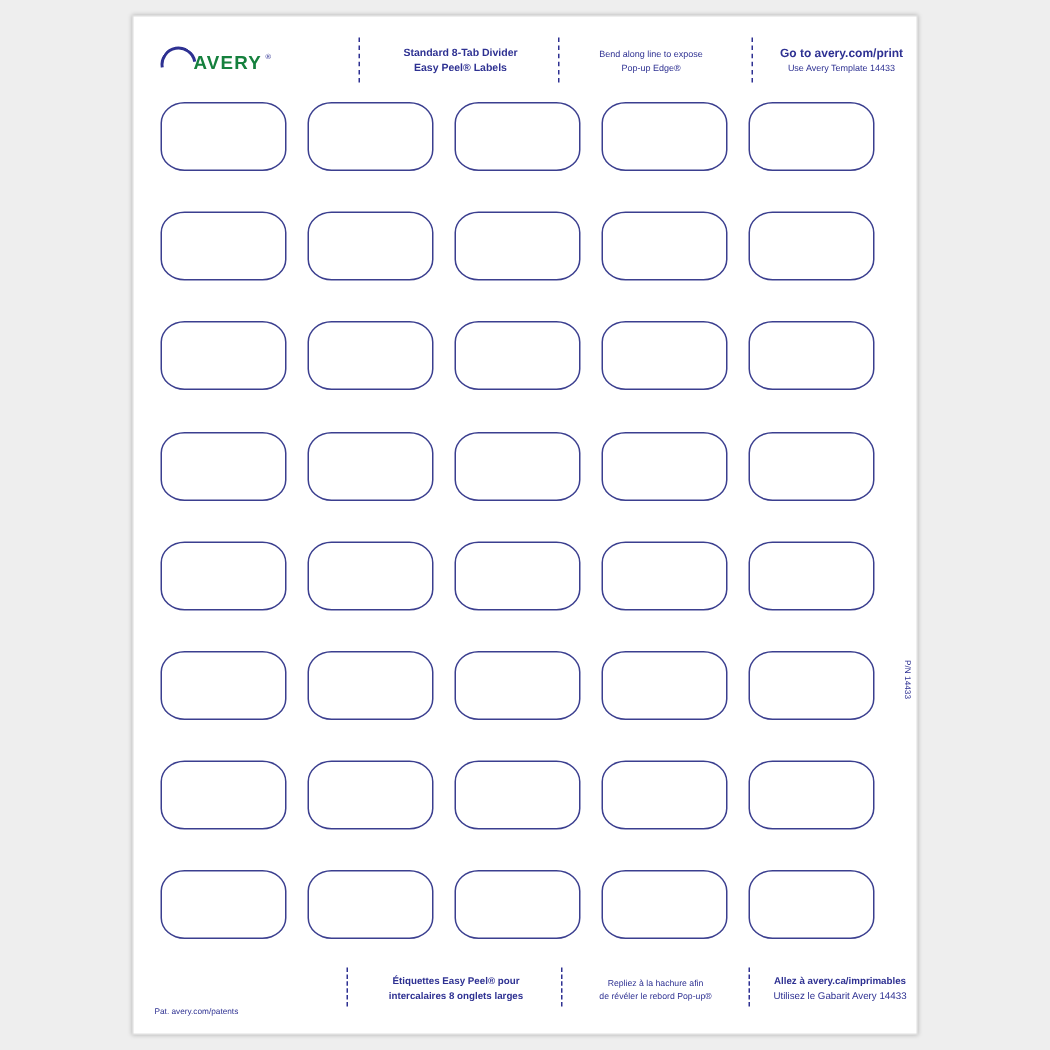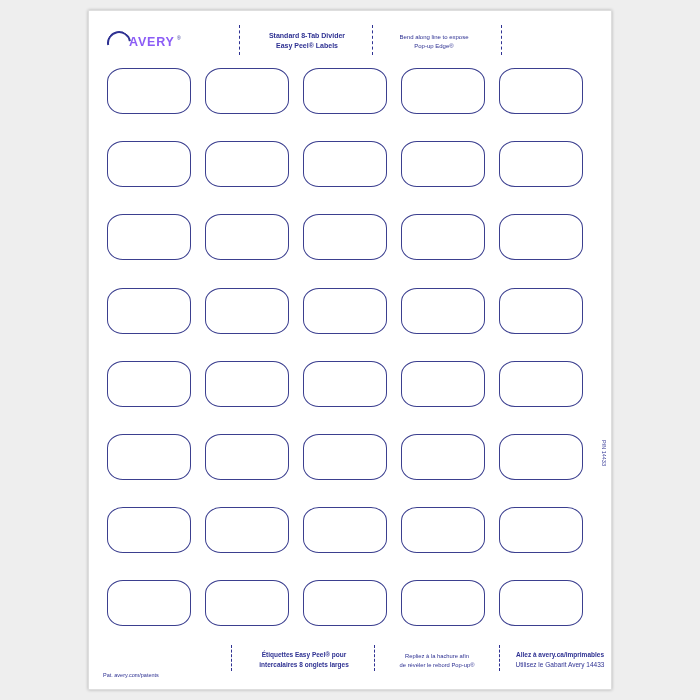--- a/index.html
+++ b/index.html
@@ -39,21 +39,21 @@
     width: 78px;
     height: 26px;
   }
   .logo-text {
     position: absolute;
     left: 24px;
     top: 6px;
     font-size: 12.5px;
     font-weight: bold;
     letter-spacing: 0.8px;
-    color: #8b5cf6;
+    color: #15803d;
     font-family: "Liberation Sans", sans-serif;
   }
   .logo-reg {
     position: absolute;
     left: 72px;
     top: 6px;
     font-size: 5px;
     color: #2e3192;
   }
   .logo-swoosh {
@@ -173,20 +173,24 @@
     <div class="hdr hdr1">
       <div class="hdr-bold">Standard 8-Tab Divider</div>
       <div class="hdr-bold">Easy Peel® Labels</div>
     </div>
 
     <div class="hdr hdr2">
       <div>Bend along line to expose</div>
       <div>Pop-up Edge®</div>
     </div>
 
+    <div class="hdr hdr3">
+      <div class="line1">Go to avery.com/print</div>
+      <div class="line2">Use Avery Template 14433</div>
+    </div>
 
     <div class="pn">P/N 14433</div>
 
     <div id="grid">
       <div class="row">
         <div class="label c0"></div>
         <div class="label c1"></div>
         <div class="label c2"></div>
         <div class="label c3"></div>
         <div class="label c4"></div>

